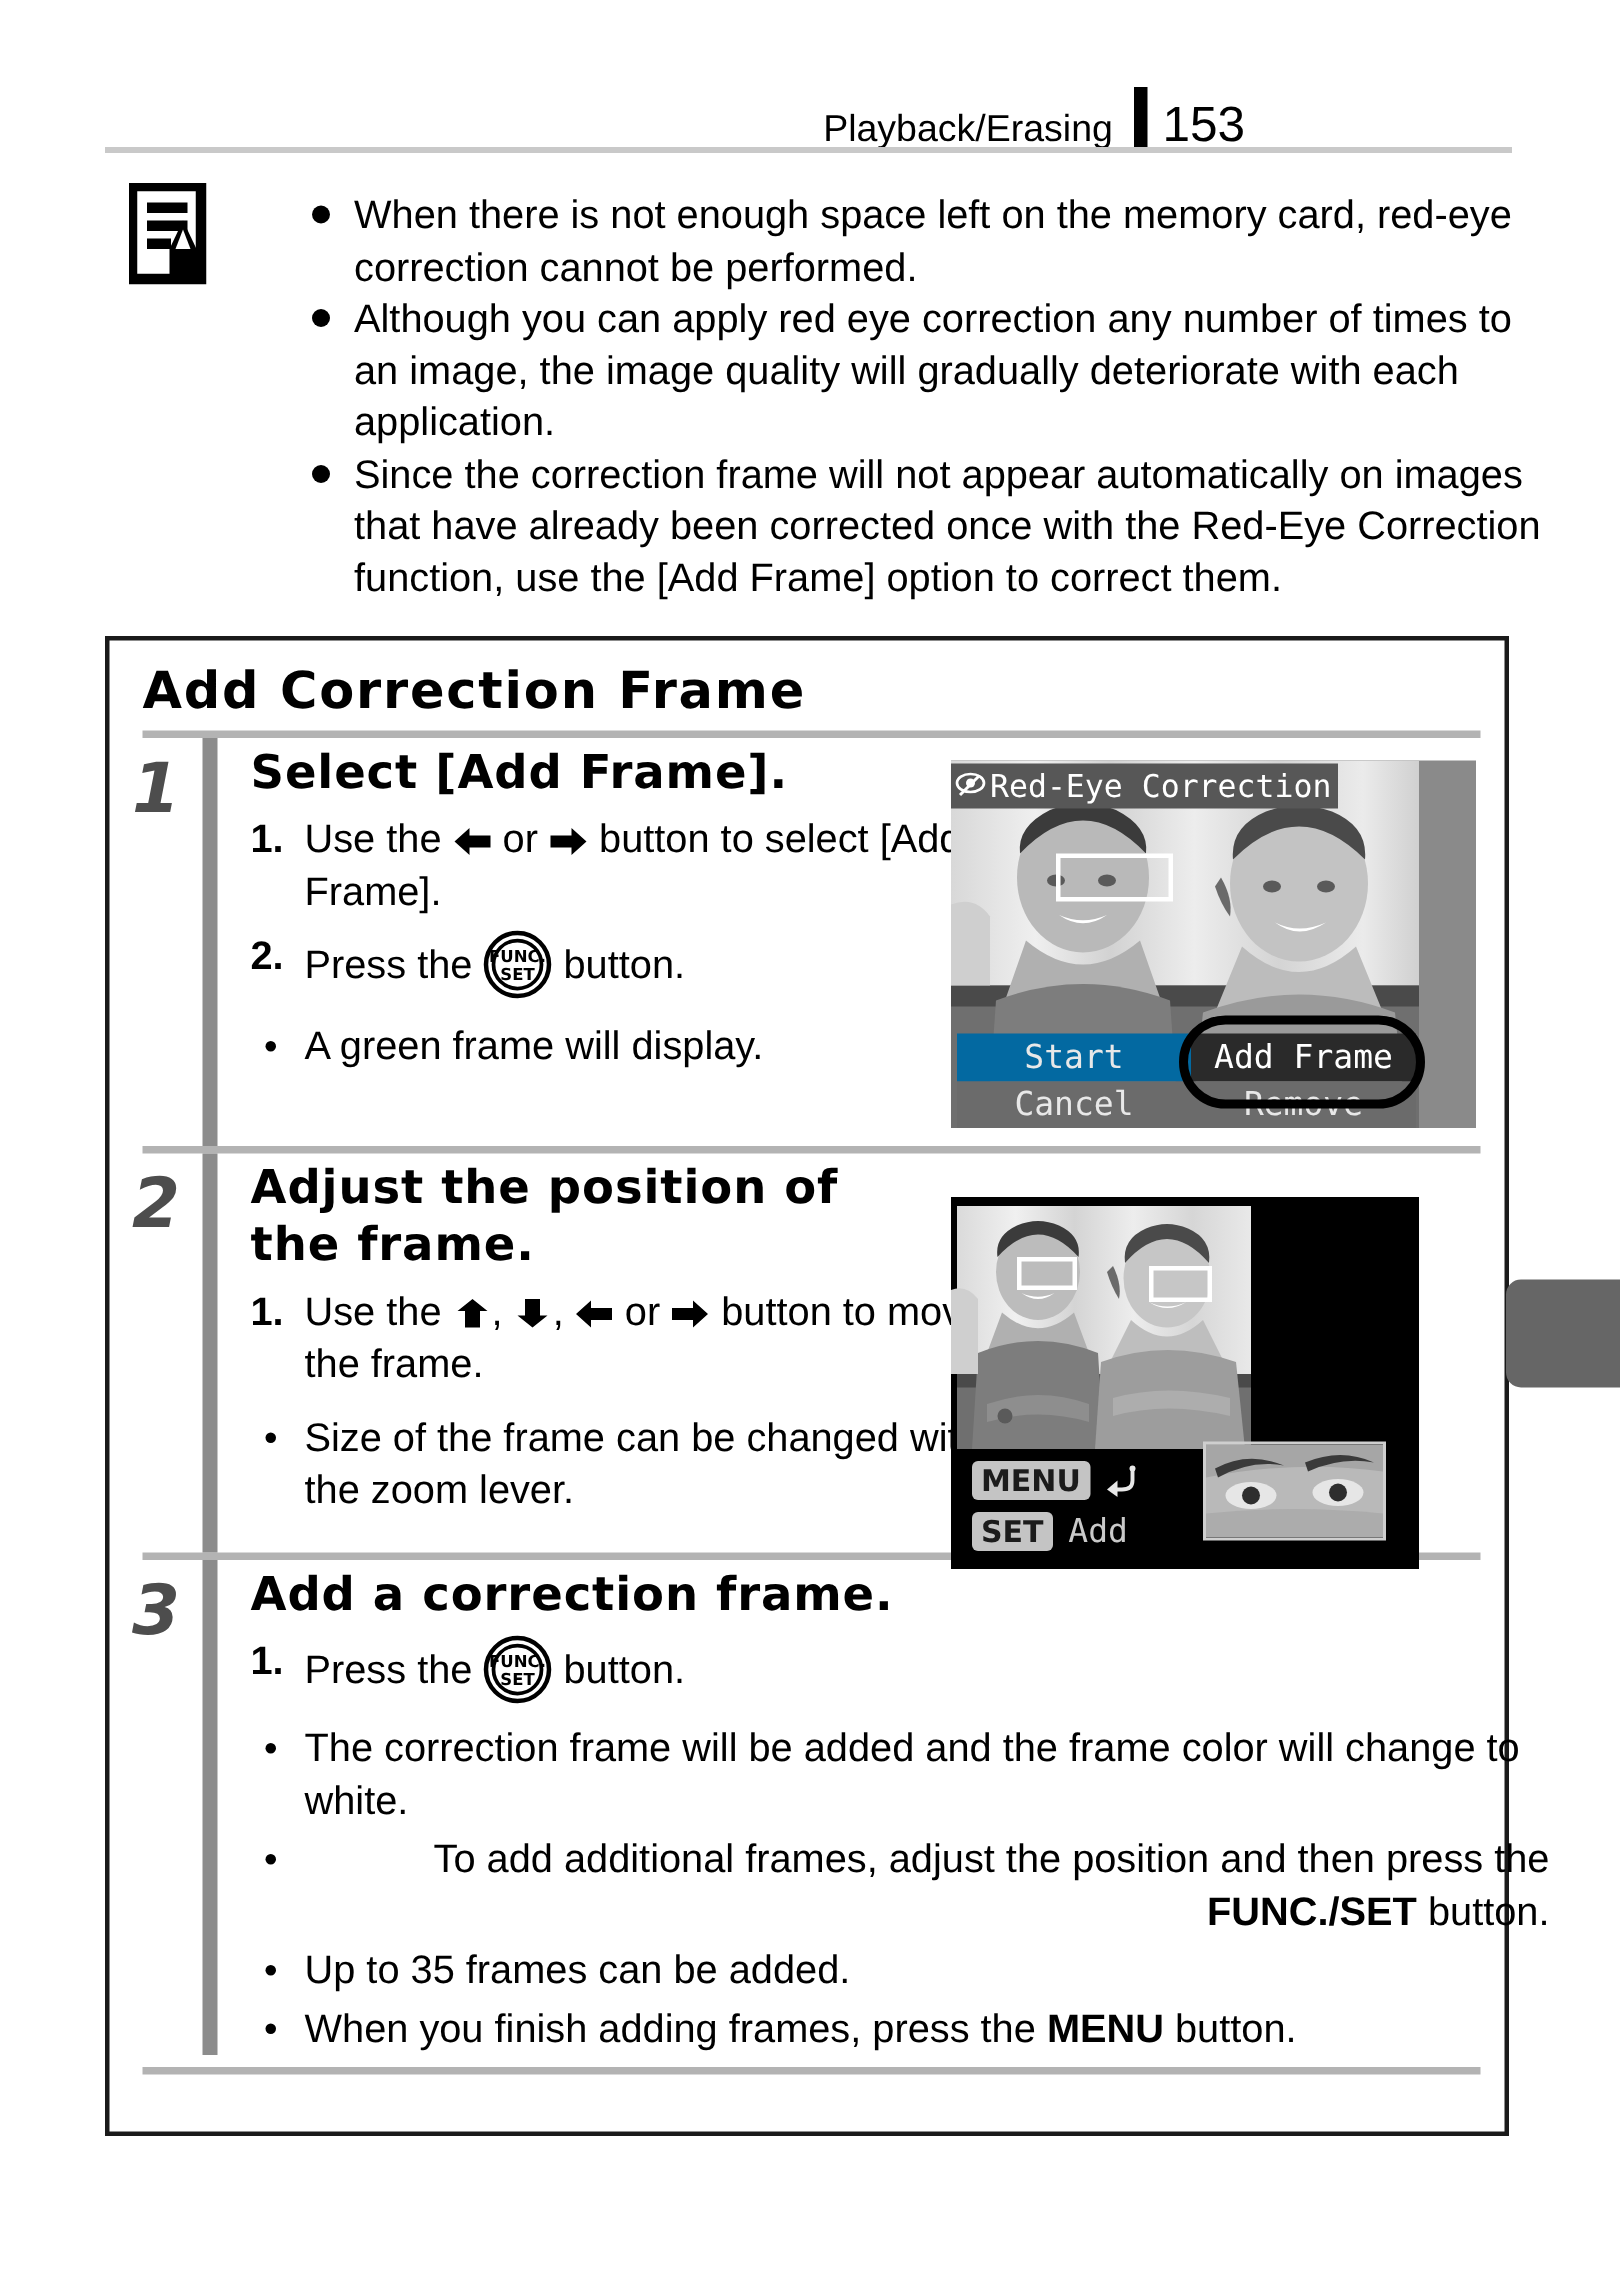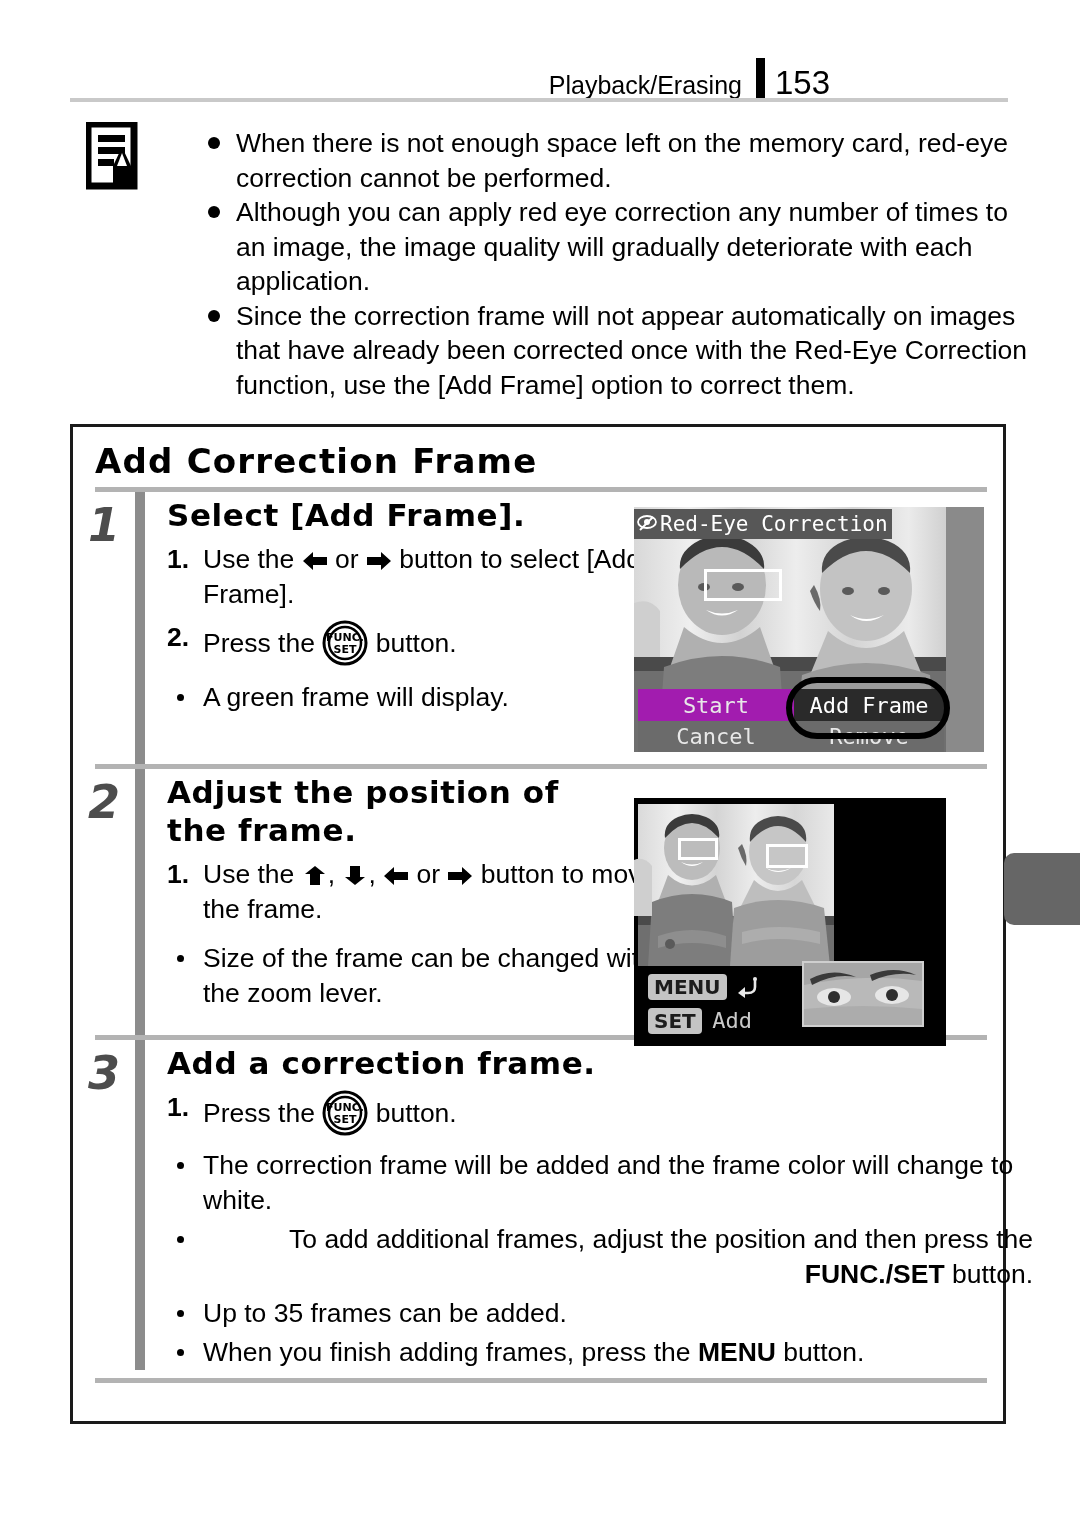--- a/index.html
+++ b/index.html
@@ -235,21 +235,21 @@
     <span style="display:inline-block;width:22px;height:22px;margin-right:2px;">
       <svg width="22" height="22" viewBox="0 0 22 22">
         <ellipse cx="11" cy="9" rx="9" ry="6" fill="none" stroke="#fff" stroke-width="1.8"></ellipse>
         <circle cx="11" cy="9" r="3" fill="#fff"></circle>
         <path d="M4 17 L17 4" stroke="#fff" stroke-width="2"></path>
       </svg>
     </span>
     <span>Red-Eye Correction</span>
   </div>
 
-  <div style="position:absolute;left:4px;top:182px;width:156px;height:32px;background:#a21caf;">
+  <div style="position:absolute;left:4px;top:182px;width:156px;height:32px;background:#0369a1;">
     <div class="menu-cell lcdfont" style="left:0;top:4px;width:156px;">Start</div>
   </div>
   <div style="position:absolute;left:160px;top:182px;width:150px;height:32px;background:#2a2a2a;">
     <div class="menu-cell lcdfont" style="left:0;top:4px;width:150px;color:#fff;">Add Frame</div>
   </div>
   <div style="position:absolute;left:4px;top:214px;width:156px;height:31px;background:#6b6b6b;">
     <div class="menu-cell lcdfont" style="left:0;top:3px;width:156px;">Cancel</div>
   </div>
   <div style="position:absolute;left:160px;top:214px;width:150px;height:31px;background:#6b6b6b;">
     <div class="menu-cell lcdfont" style="left:0;top:3px;width:150px;">Remove Frame</div>

